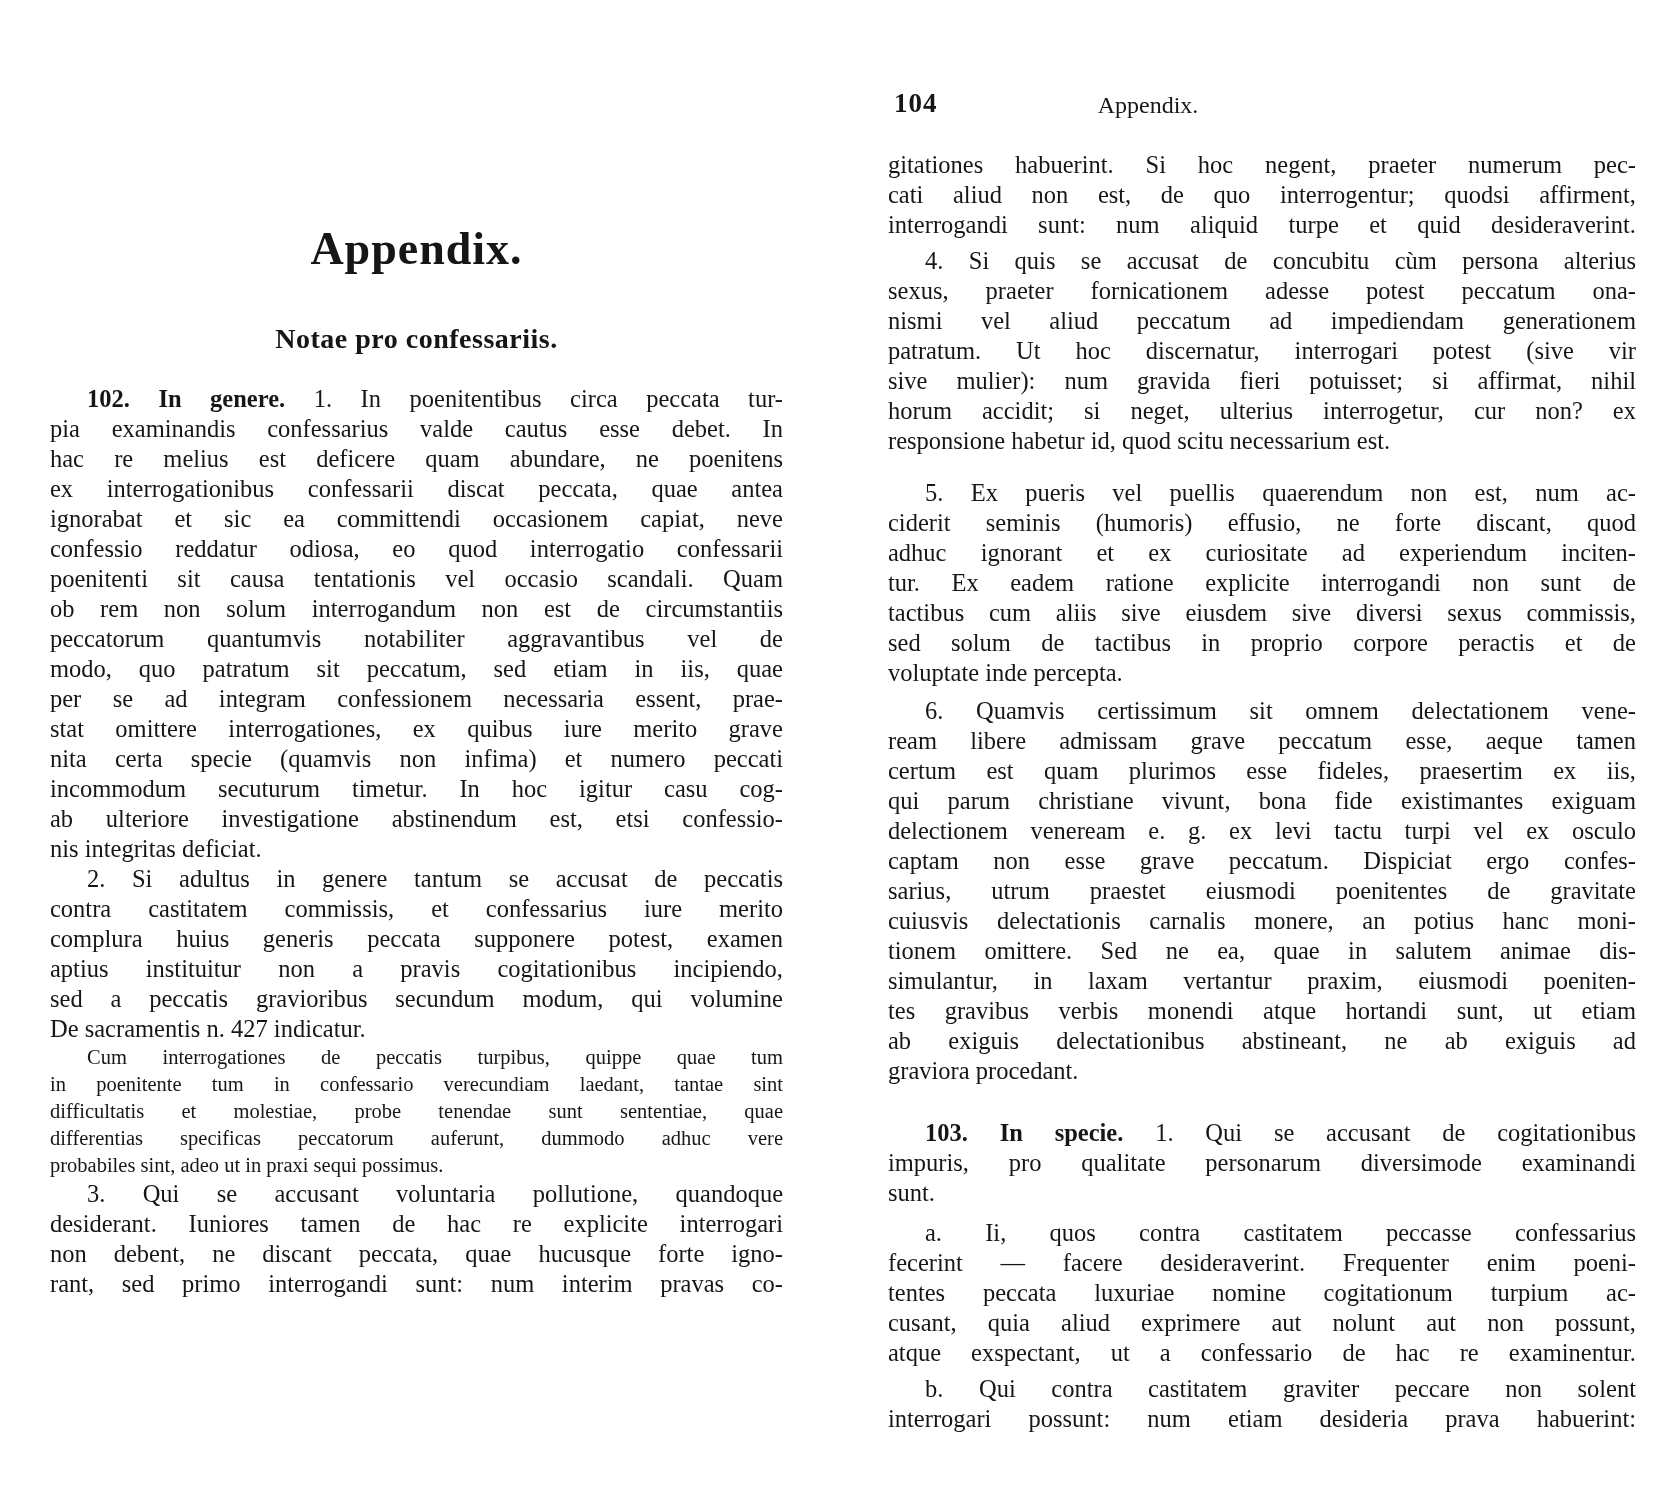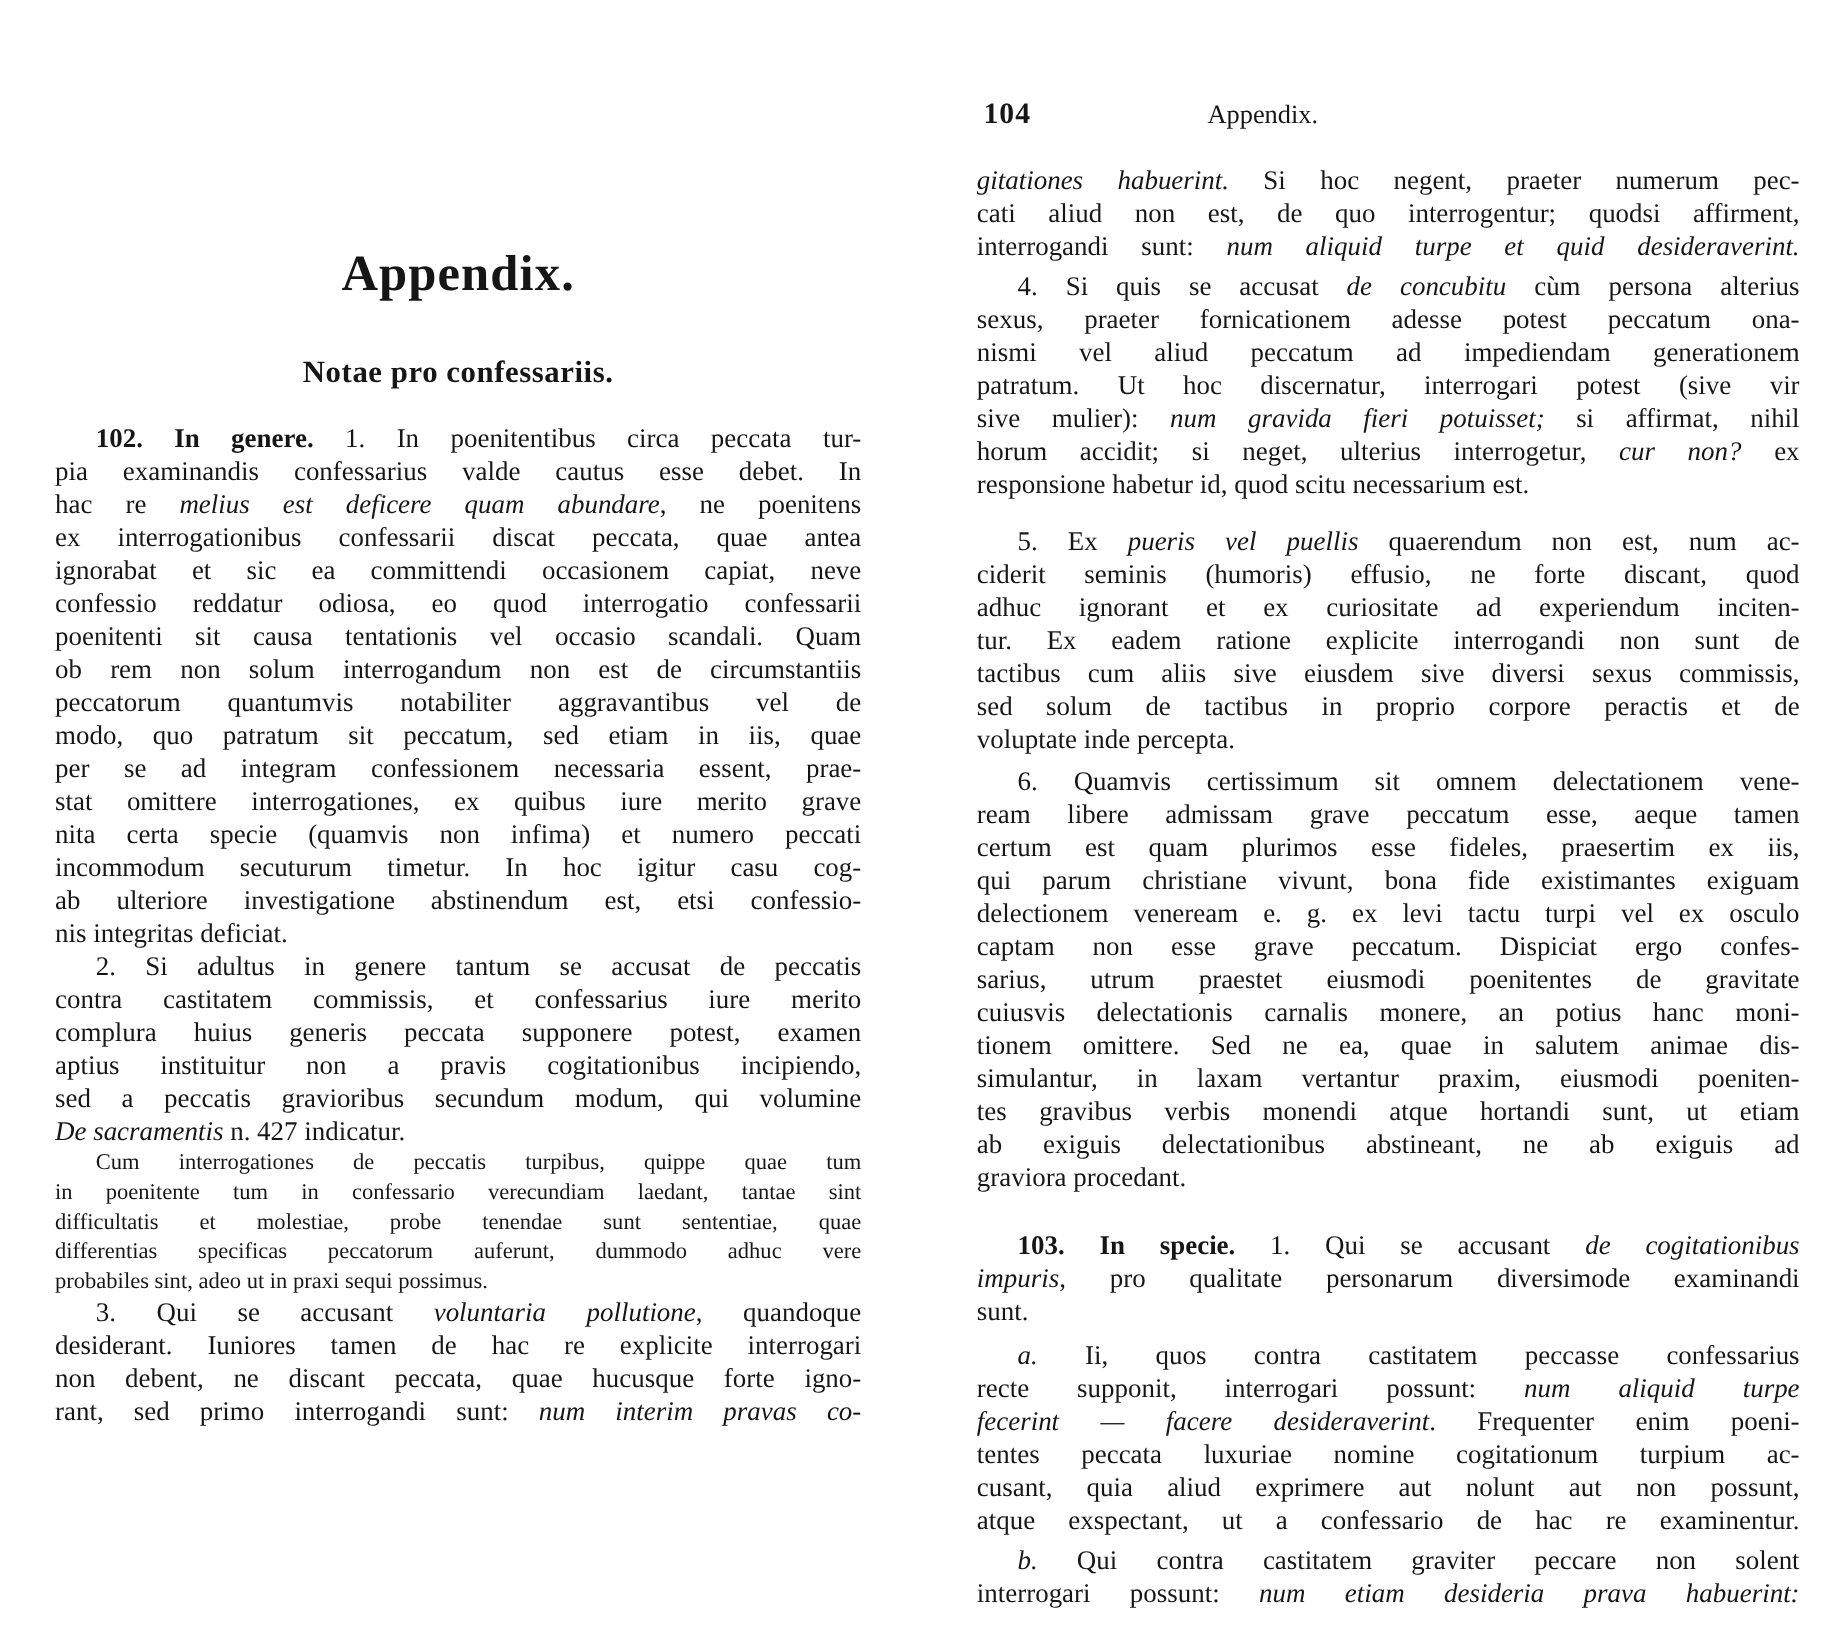--- a/index.html
+++ b/index.html
@@ -23,21 +23,21 @@
   .running-title { position:absolute; left:150px; width:220px; top:4px; text-align:center; font-size:24px; }
   .block { width:100%; }
   .line {
     text-align:justify; text-align-last:justify;
     height:30px; line-height:30px; font-size:24.5px;
     overflow:hidden; white-space:normal;
   }
   .block.small .line { height:27px; line-height:27px; font-size:20.5px; }
   .line.end { text-align-last:left; }
   .line.indent { text-indent:37px; }
-  .si { font-style:italic; }
+  .si { }
   .sb { font-weight:bold; }
 </style>
 </head>
 <body>
 
 <div class="page" id="page-left">
   <div class="doc-title">Appendix.</div>
   <div class="doc-subtitle">Notae pro confessariis.</div>
   <div id="col-left">
       <div class="block body">
@@ -124,21 +124,20 @@
         <div class="line"><span class="sr">ab exiguis delectationibus abstineant, ne ab exiguis ad</span></div>
         <div class="line end"><span class="sr">graviora procedant.</span></div>
       </div>
       <div class="block body" style="margin-top: 32px;">
         <div class="line indent"><span class="sb">103. In specie.</span><span class="sr"> 1. Qui se accusant </span><span class="si">de cogitationibus</span></div>
         <div class="line"><span class="si">impuris,</span><span class="sr"> pro qualitate personarum diversimode examinandi</span></div>
         <div class="line end"><span class="sr">sunt.</span></div>
       </div>
       <div class="block body" style="margin-top: 10px;">
         <div class="line indent"><span class="si">a.</span><span class="sr"> Ii, quos contra castitatem peccasse confessarius</span></div>
-        <div class="line"><span class="sr">recte supponit, interrogari possunt: </span><span class="si">num aliquid turpe</span></div>
         <div class="line"><span class="si">fecerint — facere desideraverint</span><span class="sr">. Frequenter enim poeni-</span></div>
         <div class="line"><span class="sr">tentes peccata luxuriae nomine cogitationum turpium ac-</span></div>
         <div class="line"><span class="sr">cusant, quia aliud exprimere aut nolunt aut non possunt,</span></div>
         <div class="line"><span class="sr">atque exspectant, ut a confessario de hac re examinentur.</span></div>
       </div>
       <div class="block body" style="margin-top: 6px;">
         <div class="line indent"><span class="si">b.</span><span class="sr"> Qui contra castitatem graviter peccare non solent</span></div>
         <div class="line"><span class="sr">interrogari possunt: </span><span class="si">num etiam desideria prava habuerint:</span></div>
       </div>
     </div>

